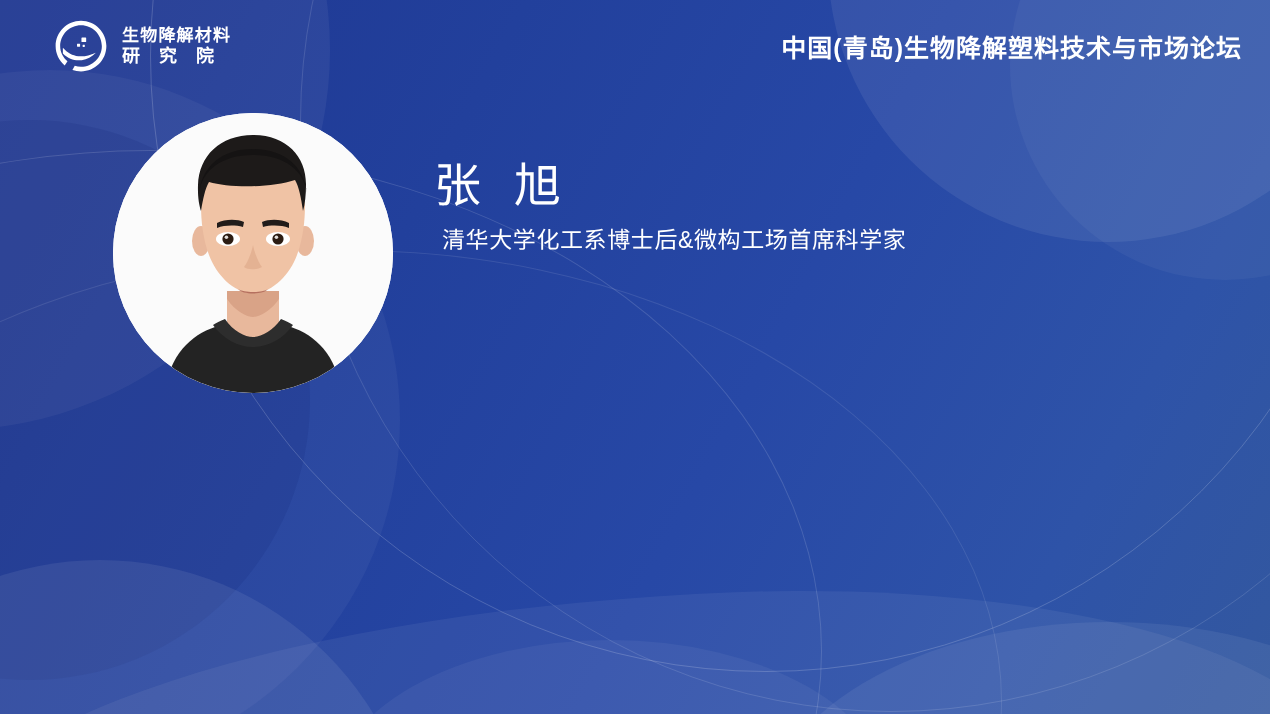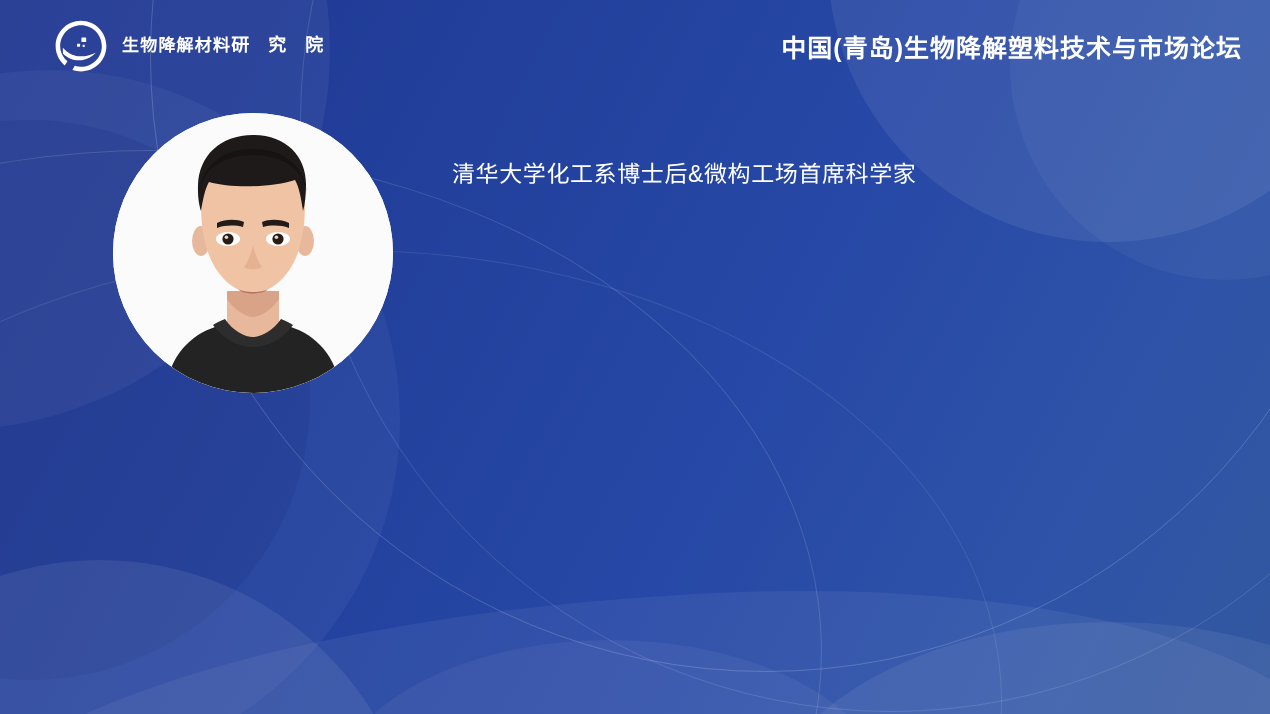--- a/index.html
+++ b/index.html
@@ -111,21 +111,21 @@
     align-items: center;
     z-index: 6;
   }
   .logo-block {
     display: flex;
     align-items: center;
     margin-left: 52px;
     gap: 12px;
   }
   .logo-mark { width: 58px; height: 58px; flex: none; display:block; }
-  .logo-text { display: flex; flex-direction: row; justify-content: center; }
+  .logo-text { display: flex; flex-direction: column; justify-content: center; }
   .logo-line-1 {
     font-size: 17px;
     font-weight: 700;
     letter-spacing: 1.2px;
     line-height: 1.25;
     white-space: nowrap;
   }
   .logo-line-2 {
     font-size: 18px;
     font-weight: 700;
@@ -166,21 +166,21 @@
     font-weight: 400;
     letter-spacing: 10px;
     line-height: 1.1;
     margin: 0 0 14px 2px;
   }
   .speaker-role {
     font-size: 23px;
     font-weight: 400;
     letter-spacing: 0.6px;
     line-height: 1.3;
-    margin: 0 0 38px 20px;
+    margin: 0 0 38px 10px;
     white-space: nowrap;
   }
   .speaker-bio {
     font-size: 21.5px;
     font-weight: 400;
     line-height: 43px;
     letter-spacing: 0.2px;
     margin: 0;
     text-align: justify;
     text-justify: inter-ideograph;
@@ -253,16 +253,17 @@
 
       <path d="M140 132c-2 10-6 18-9 22 3 3 14 3 18 0-3-4-7-12-9-22z" fill="#e0ac8e" opacity="0.75"></path>
 
       <path d="M125 176c6 4 24 4 30 0-5 6-25 6-30 0z" fill="#b5705f"></path>
 
       <path d="M112 206c8 12 20 18 28 18s20-6 28-18c5 2 9 4 12 6-10 14-25 22-40 22s-30-8-40-22c3-2 7-4 12-6z" fill="#2d2d2d"></path>
     </svg>
   </div>
 
   <div class="info">
+    <h1 class="speaker-name">张 旭</h1>
     <div class="speaker-role">清华大学化工系博士后&amp;微构工场首席科学家</div>
   </div>
 
 </div>
 
 </body></html>

